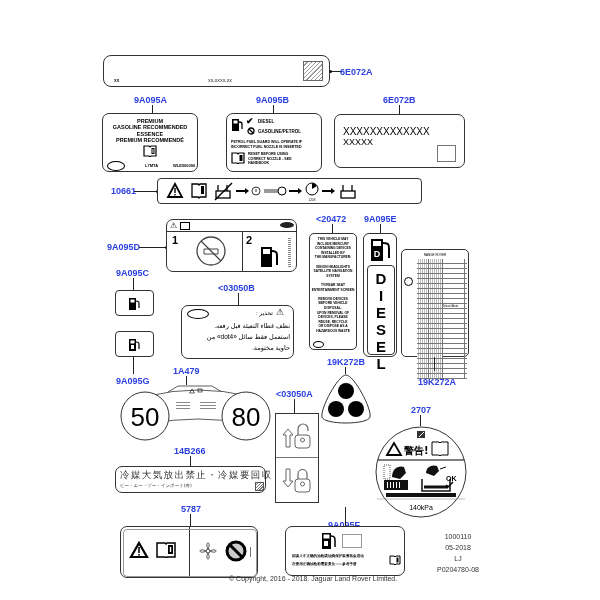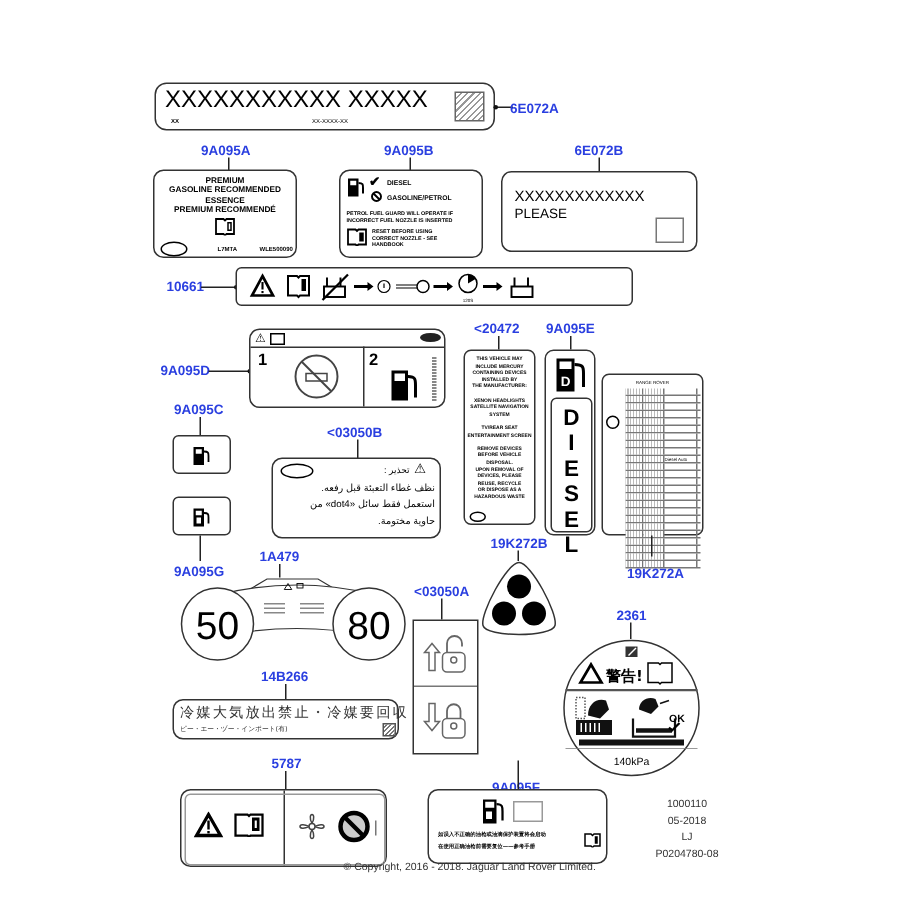--- a/index.html
+++ b/index.html
@@ -12,21 +12,20 @@
   .tiny{font-size:4px;font-weight:bold;line-height:5px;}
   .c{text-align:center;}
   svg{display:block;}
   .meta{position:absolute;font-size:7px;color:#333;text-align:center;line-height:11px;}
   .copy{position:absolute;font-size:7px;color:#333;white-space:nowrap;}
 </style>
 </head>
 <body>
 
 <div class="box" style="left:103px;top:55px;width:227px;height:32px;border-radius:8px;">
-  <div class="abs" style="left:6px;top:2px;font-size:16px;letter-spacing:0px;">XXXXXXXXXXX XXXXX</div>
   <div class="abs tiny" style="left:10px;top:22px;">XX</div>
   <div class="abs tiny" style="left:104px;top:22px;font-weight:normal;">XX-XXXX-XX</div>
   <div class="abs" style="left:199px;top:5px;width:18px;height:18px;border:1px solid #666;background:repeating-linear-gradient(135deg,#fff 0 2px,#999 2px 3px);"></div>
 </div>
 <div class="ld" style="left:330px;top:71px;width:12px;height:1px;"></div>
 <div class="dot" style="left:329px;top:70px;"></div>
 <div class="lbl" style="left:340px;top:67px;">6E072A</div>
 
 <div class="lbl" style="left:134px;top:95px;">9A095A</div>
 <div class="ld" style="left:152px;top:105px;width:1px;height:9px;"></div>
@@ -75,21 +74,21 @@
         <rect x="8.5" y="3" width="3" height="6" fill="#000"></rect>
       </svg>
   </div>
   <div class="abs tiny" style="left:21px;top:38px;width:50px;font-size:3.6px;line-height:4.5px;">RESET BEFORE USING CORRECT NOZZLE - SEE HANDBOOK</div>
 </div>
 
 <div class="lbl" style="left:383px;top:95px;">6E072B</div>
 <div class="ld" style="left:399px;top:105px;width:1px;height:9px;"></div>
 <div class="box" style="left:334px;top:114px;width:131px;height:54px;">
   <div class="abs" style="left:8px;top:12px;font-size:10px;line-height:10px;">XXXXXXXXXXXXX</div>
-  <div class="abs" style="left:8px;top:22px;font-size:9px;line-height:10px;">PLEASE</div>
+  <div class="abs" style="left:8px;top:22px;font-size:9px;line-height:10px;">XXXXX</div>
   <div class="abs" style="left:102px;top:30px;width:17px;height:15px;border:1px solid #777;"></div>
 </div>
 
 <div class="lbl" style="left:111px;top:186px;">10661</div>
 <div class="ld" style="left:134px;top:191px;width:24px;height:1px;"></div>
 <div class="dot" style="left:156px;top:190px;"></div>
 <div class="box" style="left:157px;top:178px;width:265px;height:26px;border-radius:4px;">
   <svg width="263" height="24" viewBox="0 0 263 24">
     <g>
         <path d="M17 5l7 13H10z" fill="none" stroke="#000" stroke-width="1.8"></path>
@@ -434,21 +433,21 @@
   <div class="abs" style="left:4px;top:51px;">
     <svg width="34" height="30" viewBox="0 0 34 30">
         <path d="M6 4v12H3l5 6 5-6h-3V4z" fill="none" stroke="#666" stroke-width="1"></path>
         <rect x="15" y="14" width="15" height="13" rx="3" fill="none" stroke="#666" stroke-width="1"></rect>
         <path d="M18 14V9a4.5 4.5 0 0 1 9 0v5" fill="none" stroke="#666" stroke-width="1.2"></path>
         <circle cx="22.5" cy="19" r="2" fill="none" stroke="#666"></circle>
       </svg>
   </div>
 </div>
 
-<div class="lbl" style="left:411px;top:405px;">2361</div>
+<div class="lbl" style="left:411px;top:405px;">2707</div>
 <div class="ld" style="left:420px;top:415px;width:1px;height:11px;"></div>
 <div class="abs" style="left:374px;top:425px;">
   <svg width="94" height="94" viewBox="0 0 94 94">
     <circle cx="47" cy="47" r="45" fill="#fff" stroke="#333" stroke-width="1"></circle>
     <rect x="43" y="6" width="8" height="7" fill="#333"></rect>
     <line x1="45" y1="12" x2="50" y2="7" stroke="#fff" stroke-width="1"></line>
     <path d="M13 30l7-12 7 12z" fill="none" stroke="#000" stroke-width="1.8"></path>
     <text x="30" y="29" font-size="10" font-weight="bold" font-family="DejaVu Sans, sans-serif" id="jingao">警告!</text>
     <path d="M58 17h7l1 1 1-1h7v13h-7l-1 1-1-1h-7z" fill="none" stroke="#000" stroke-width="1"></path>
     <line x1="3" y1="35" x2="91" y2="35" stroke="#555" stroke-width="1.5"></line>

